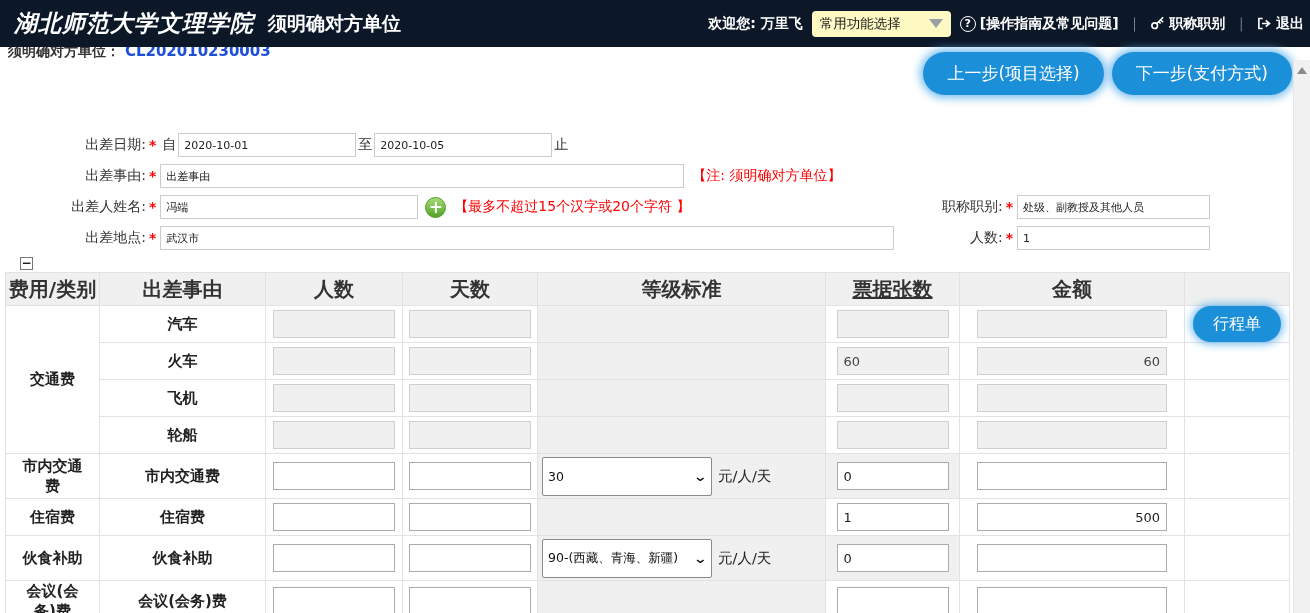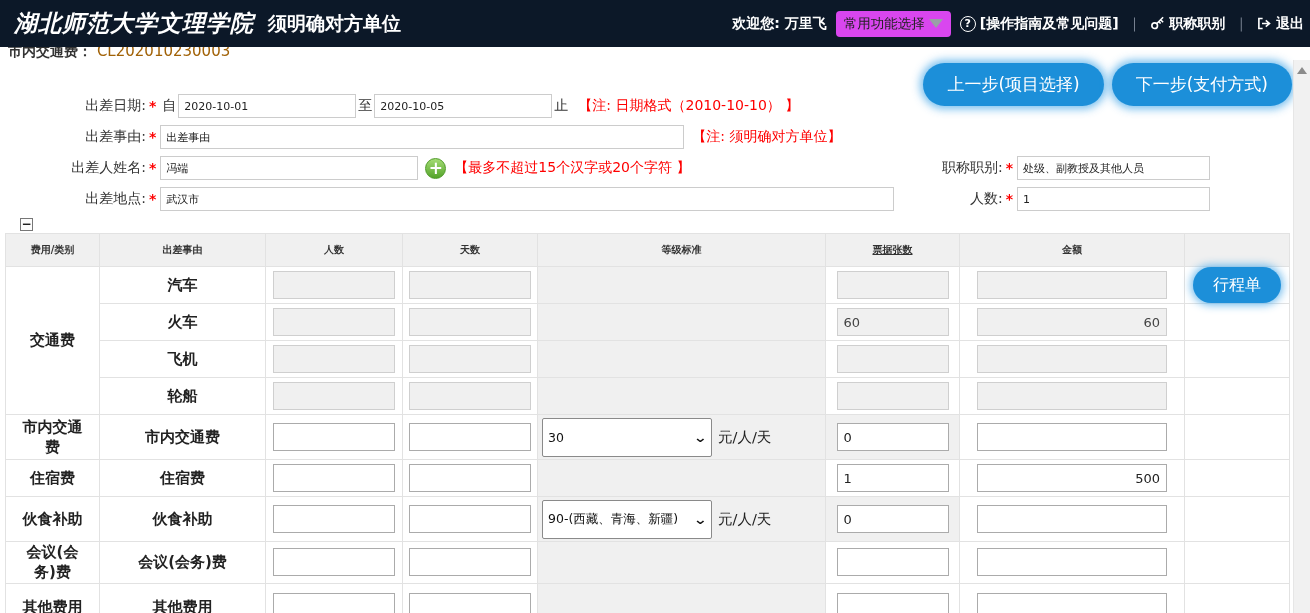--- a/index.html
+++ b/index.html
@@ -8,44 +8,44 @@
   .page { position:relative; width:1310px; height:613px; overflow:hidden; }
 
   
   .hdr { height:47px; background:#0c1828; display:flex; align-items:center;
     padding:0 6px 0 14px; color:#fff; white-space:nowrap; overflow:hidden; }
   .logo { font-family:"DejaVu Serif","Liberation Serif",serif; font-style:italic;
     font-size:23px; letter-spacing:1px; font-weight:bold; }
   .apptitle { font-size:19px; font-weight:bold; margin-left:14px; }
   .hdr-right { margin-left:auto; display:flex; align-items:center; gap:9px; font-size:14px; }
   .welcome { font-weight:bold; }
-  .quickmenu { background:#d946ef; color:#222; border-radius:4px; height:26px; width:115px;
+  .quickmenu { background:#fef9c3; color:#222; border-radius:4px; height:26px; width:139px;
     display:flex; align-items:center; padding:0 8px; font-size:13.5px; cursor:pointer; }
   .qm-arrow { margin-left:auto; width:0; height:0; border-left:7px solid transparent;
     border-right:7px solid transparent; border-top:9px solid #9aa0a6; }
   .helpcircle { display:inline-flex; width:16px; height:16px; border:1.5px solid #fff;
     border-radius:50%; font-size:11px; align-items:center; justify-content:center; font-weight:bold; }
   .pipe { color:#8a93a3; }
   .hicon { display:inline-block; vertical-align:middle; }
   .hlink { display:flex; align-items:center; gap:4px; cursor:pointer; font-weight:bold; }
   .logout { overflow:hidden; }
 
   
   .bizline { height:14px; overflow:hidden; margin-left:8px; }
   .bizline .inner { display:block; margin-top:-5px; font-size:14px; font-weight:bold; color:#333; }
-  .biznum { color:#a16207; font-size:15px; font-weight:normal; }
-
-  
-  .stepbtns { position:absolute; top:63px; right:18px; display:flex; gap:8px; }
+  .biznum { color:#1d4ed8; font-size:15px; font-weight:bold; }
+
+  
+  .stepbtns { position:absolute; top:52px; right:18px; display:flex; gap:8px; }
   .bluebtn { background:#1c8fd9; color:#fff; border:none; height:43px; padding:0 24px;
     border-radius:22px; font-size:17px; font-family:inherit; cursor:pointer;
     box-shadow:0 0 9px 3px rgba(96,180,235,.85); }
 
   
-  .form { margin-top:32px; position:relative; }
+  .form { margin-top:71px; position:relative; }
   .frow { display:flex; align-items:center; height:26px; margin:5px 0; font-size:14px; color:#333; }
   .flabel { width:146px; text-align:right; flex:0 0 146px; }
   .req { color:#fe0000; margin:0 4px 0 3px; font-weight:bold; }
   .finp { height:24px; border:1px solid #ccc; padding:0 5px; font-size:11px;
     font-family:inherit; color:#222; }
   .w-date { width:178px; }
   .w-reason { width:524px; }
   .w-name { width:258px; }
   .w-place { width:734px; }
   .w-right { width:193px; }
@@ -58,21 +58,21 @@
   .rgroup { margin-left:auto; margin-right:100px; display:flex; align-items:center; }
   .rlabel { text-align:right; }
 
   .collapse { width:13px; height:13px; border:1px solid #777; background:#fdfdfd; color:#111;
     font-size:12px; line-height:10px; text-align:center; margin:6px 0 2px 20px; cursor:pointer;
     font-weight:bold; }
 
   
   table.costs { border-collapse:collapse; margin-left:5px; width:1284px; table-layout:fixed; }
   .costs th, .costs td { border:1px solid #e2e2e2; }
-  .costs th { background:#f0f0f0; height:33px; font-size:10px; color:#333; }
+  .costs th { background:#f0f0f0; height:33px; font-size:20px; color:#333; }
   .costs td { height:37px; text-align:center; vertical-align:middle; background:#fff; }
   .c1{width:94px;} .c2{width:166px;} .c3{width:137px;} .c4{width:135px;}
   .c5{width:288px;} .c6{width:134px;text-decoration:underline;} .c7{width:225px;} .c8{width:105px;}
   td.cat { font-weight:bold; font-size:15px; color:#222; padding:0 12px; line-height:1.35; }
   td.typ { font-weight:bold; font-size:15px; color:#222; }
   td.std { background:#f0f0f0; text-align:left; padding-left:4px; }
   td.gray { background:#f0f0f0; }
   .tinp { height:28px; border:1px solid #ababab; background:#fff; font-size:13px;
     padding:0 6px; font-family:inherit; color:#222; }
   .tinp.dis { background:#f0f0f0; border-color:#cfcfcf; color:#444; }
@@ -128,41 +128,40 @@
         <svg class="hicon" width="15" height="15" viewBox="0 0 24 24" fill="none" stroke="#fff" stroke-width="2.6">
           <path d="M9 4 H3 V20 H9 M14 7 L20 12 L14 17 M20 12 H8"></path>
         </svg>
         <span>退出</span>
       </span>
     </div>
   </div>
 
   <div class="bizline">
     <span class="inner">
-      <span>市内交通费：</span>
+      <span>须明确对方单位：</span>
       <span class="biznum">CL202010230003</span>
     </span>
   </div>
 
   <div class="stepbtns">
     <button class="bluebtn">上一步(项目选择)</button>
     <button class="bluebtn">下一步(支付方式)</button>
   </div>
 
   <div class="form">
 
     <div class="frow">
       <span class="flabel">出差日期:</span>
       <span class="req">*</span>
       <span class="pref">自</span>
       <input class="finp w-date" value="2020-10-01" style="">
       <span class="pref">至</span>
       <input class="finp w-date" value="2020-10-05" style="">
       <span class="pref">止</span>
-      <span class="rednote">【注: 日期格式（2010-10-10） 】</span>
     </div>
 
     <div class="frow">
       <span class="flabel">出差事由:</span>
       <span class="req">*</span>
       <input class="finp w-reason" value="出差事由" style="">
       <span class="rednote">【注: 须明确对方单位】</span>
     </div>
 
     <div class="frow">

